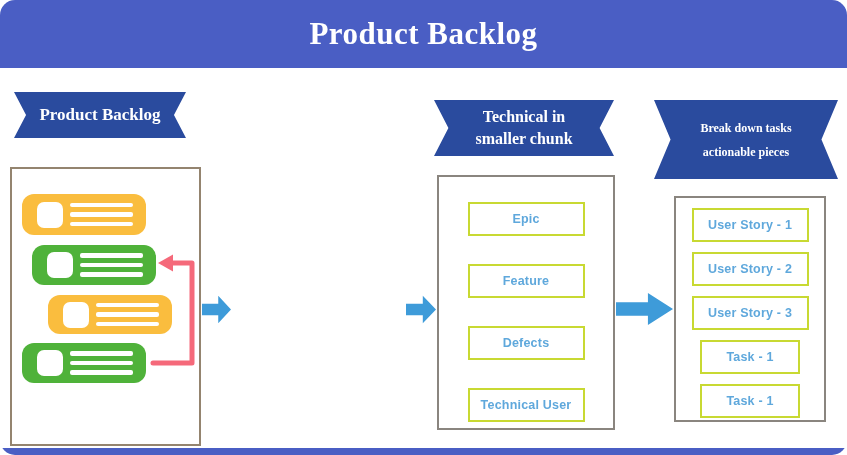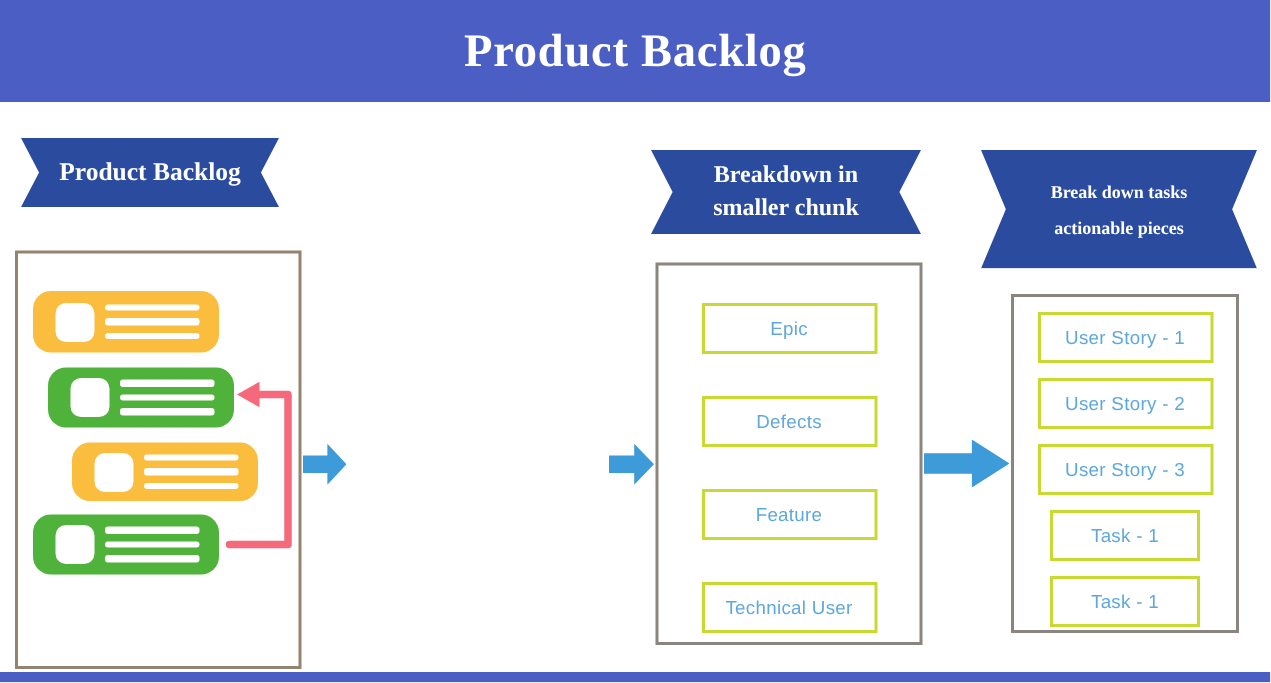--- a/index.html
+++ b/index.html
@@ -1,18 +1,19 @@
 <!DOCTYPE html>
 <html style="--header-bg: #4a5ec4; --ribbon-bg: #2a4b9e; --arrow-blue: #3e9bd9; --pill-bg: #f6b16c; --bar-yellow: #fabd3e; --bar-green: #4fb23a; --return-arrow: #f5697a; --item-border: #c8d932; --item-text: #5fa8dc; --box-border-left: #94846f; --box-border: #8a857f;"><head>
 <meta charset="utf-8">
 <style>
   html,body{margin:0;padding:0;background:#ffffff;}
   .canvas{
     position:relative;width:847px;height:455px;overflow:hidden;background:#fff;
     font-family:"Liberation Sans","DejaVu Sans",sans-serif;
+    border-radius:15px;
   }
   
   .header{position:absolute;left:0;top:0;width:847px;height:68px;background:var(--header-bg);
     display:flex;align-items:center;justify-content:center;}
   .title{color:#fff;font-family:"Liberation Serif","DejaVu Serif",serif;font-weight:bold;
     font-size:31px;letter-spacing:.5px;}
   .footer{position:absolute;left:0;top:448px;width:847px;height:7px;background:var(--header-bg);}
   
   .ribbon{position:absolute;background:var(--ribbon-bg);color:#fff;
     font-family:"Liberation Serif","DejaVu Serif",serif;font-weight:bold;text-align:center;
@@ -24,21 +25,21 @@
   .r3{left:654px;top:100px;width:184px;height:79px;font-size:12px;line-height:24px;
     clip-path:polygon(0 0,100% 0,91% 50%,100% 100%,0 100%,9% 50%);}
   
   .panel{position:absolute;background:#fff;box-sizing:border-box;}
   .left-panel{left:10px;top:167px;width:191px;height:279px;border:2px solid var(--box-border-left);}
   .mid-panel{left:437px;top:175px;width:178px;height:255px;border:2px solid var(--box-border);
     display:flex;flex-direction:column;align-items:center;padding-top:25px;gap:28px;}
   .right-panel{left:674px;top:196px;width:152px;height:226px;border:2px solid var(--box-border);
     display:flex;flex-direction:column;align-items:center;padding-top:10px;gap:10px;}
   .item{width:113px;height:30px;min-height:30px;border:2px solid var(--item-border);background:#fff;
-    color:var(--item-text);font-size:12.5px;font-weight:normal;letter-spacing:.2px;
+    color:var(--item-text);font-size:12.5px;font-weight:bold;letter-spacing:.2px;
     display:flex;align-items:center;justify-content:center;box-sizing:content-box;}
   .right-panel .item:nth-child(n+4){width:96px;}
   
   .cards{position:absolute;inset:0;}
   .card{position:absolute;width:124px;height:41px;border-radius:12px;
     display:flex;align-items:center;padding-left:15px;box-sizing:border-box;}
   .card.yellow{background:var(--bar-yellow);}
   .card.green{background:var(--bar-green);}
   .card:nth-child(1){left:10px;top:25px;}
   .card:nth-child(2){left:20px;top:76px;height:40px;}
@@ -111,27 +112,27 @@
     <svg class="return-arrow" width="187" height="275" viewBox="0 0 187 275">
       <path d="M141 194 L180 194 L180 94 L160 94"></path>
       <polygon points="146,94 161,85.5 161,102.5"></polygon>
     </svg>
   </div>
 
   <div class="block-arrow a1"></div>
   <div class="block-arrow a2"></div>
 
   <div class="ribbon r2">
-      <div class="rline">Breakdown in</div>
+      <div class="rline">Technical in</div>
       <div class="rline">smaller chunk</div>
     </div>
   <div class="panel mid-panel">
       <div class="item">Epic</div>
+      <div class="item">Feature</div>
       <div class="item">Defects</div>
-      <div class="item">Feature</div>
       <div class="item">Technical User</div>
     </div>
 
   <div class="block-arrow a3"></div>
 
   <div class="ribbon r3">
       <div class="rline">Break down tasks</div>
       <div class="rline">actionable pieces</div>
     </div>
   <div class="panel right-panel">

